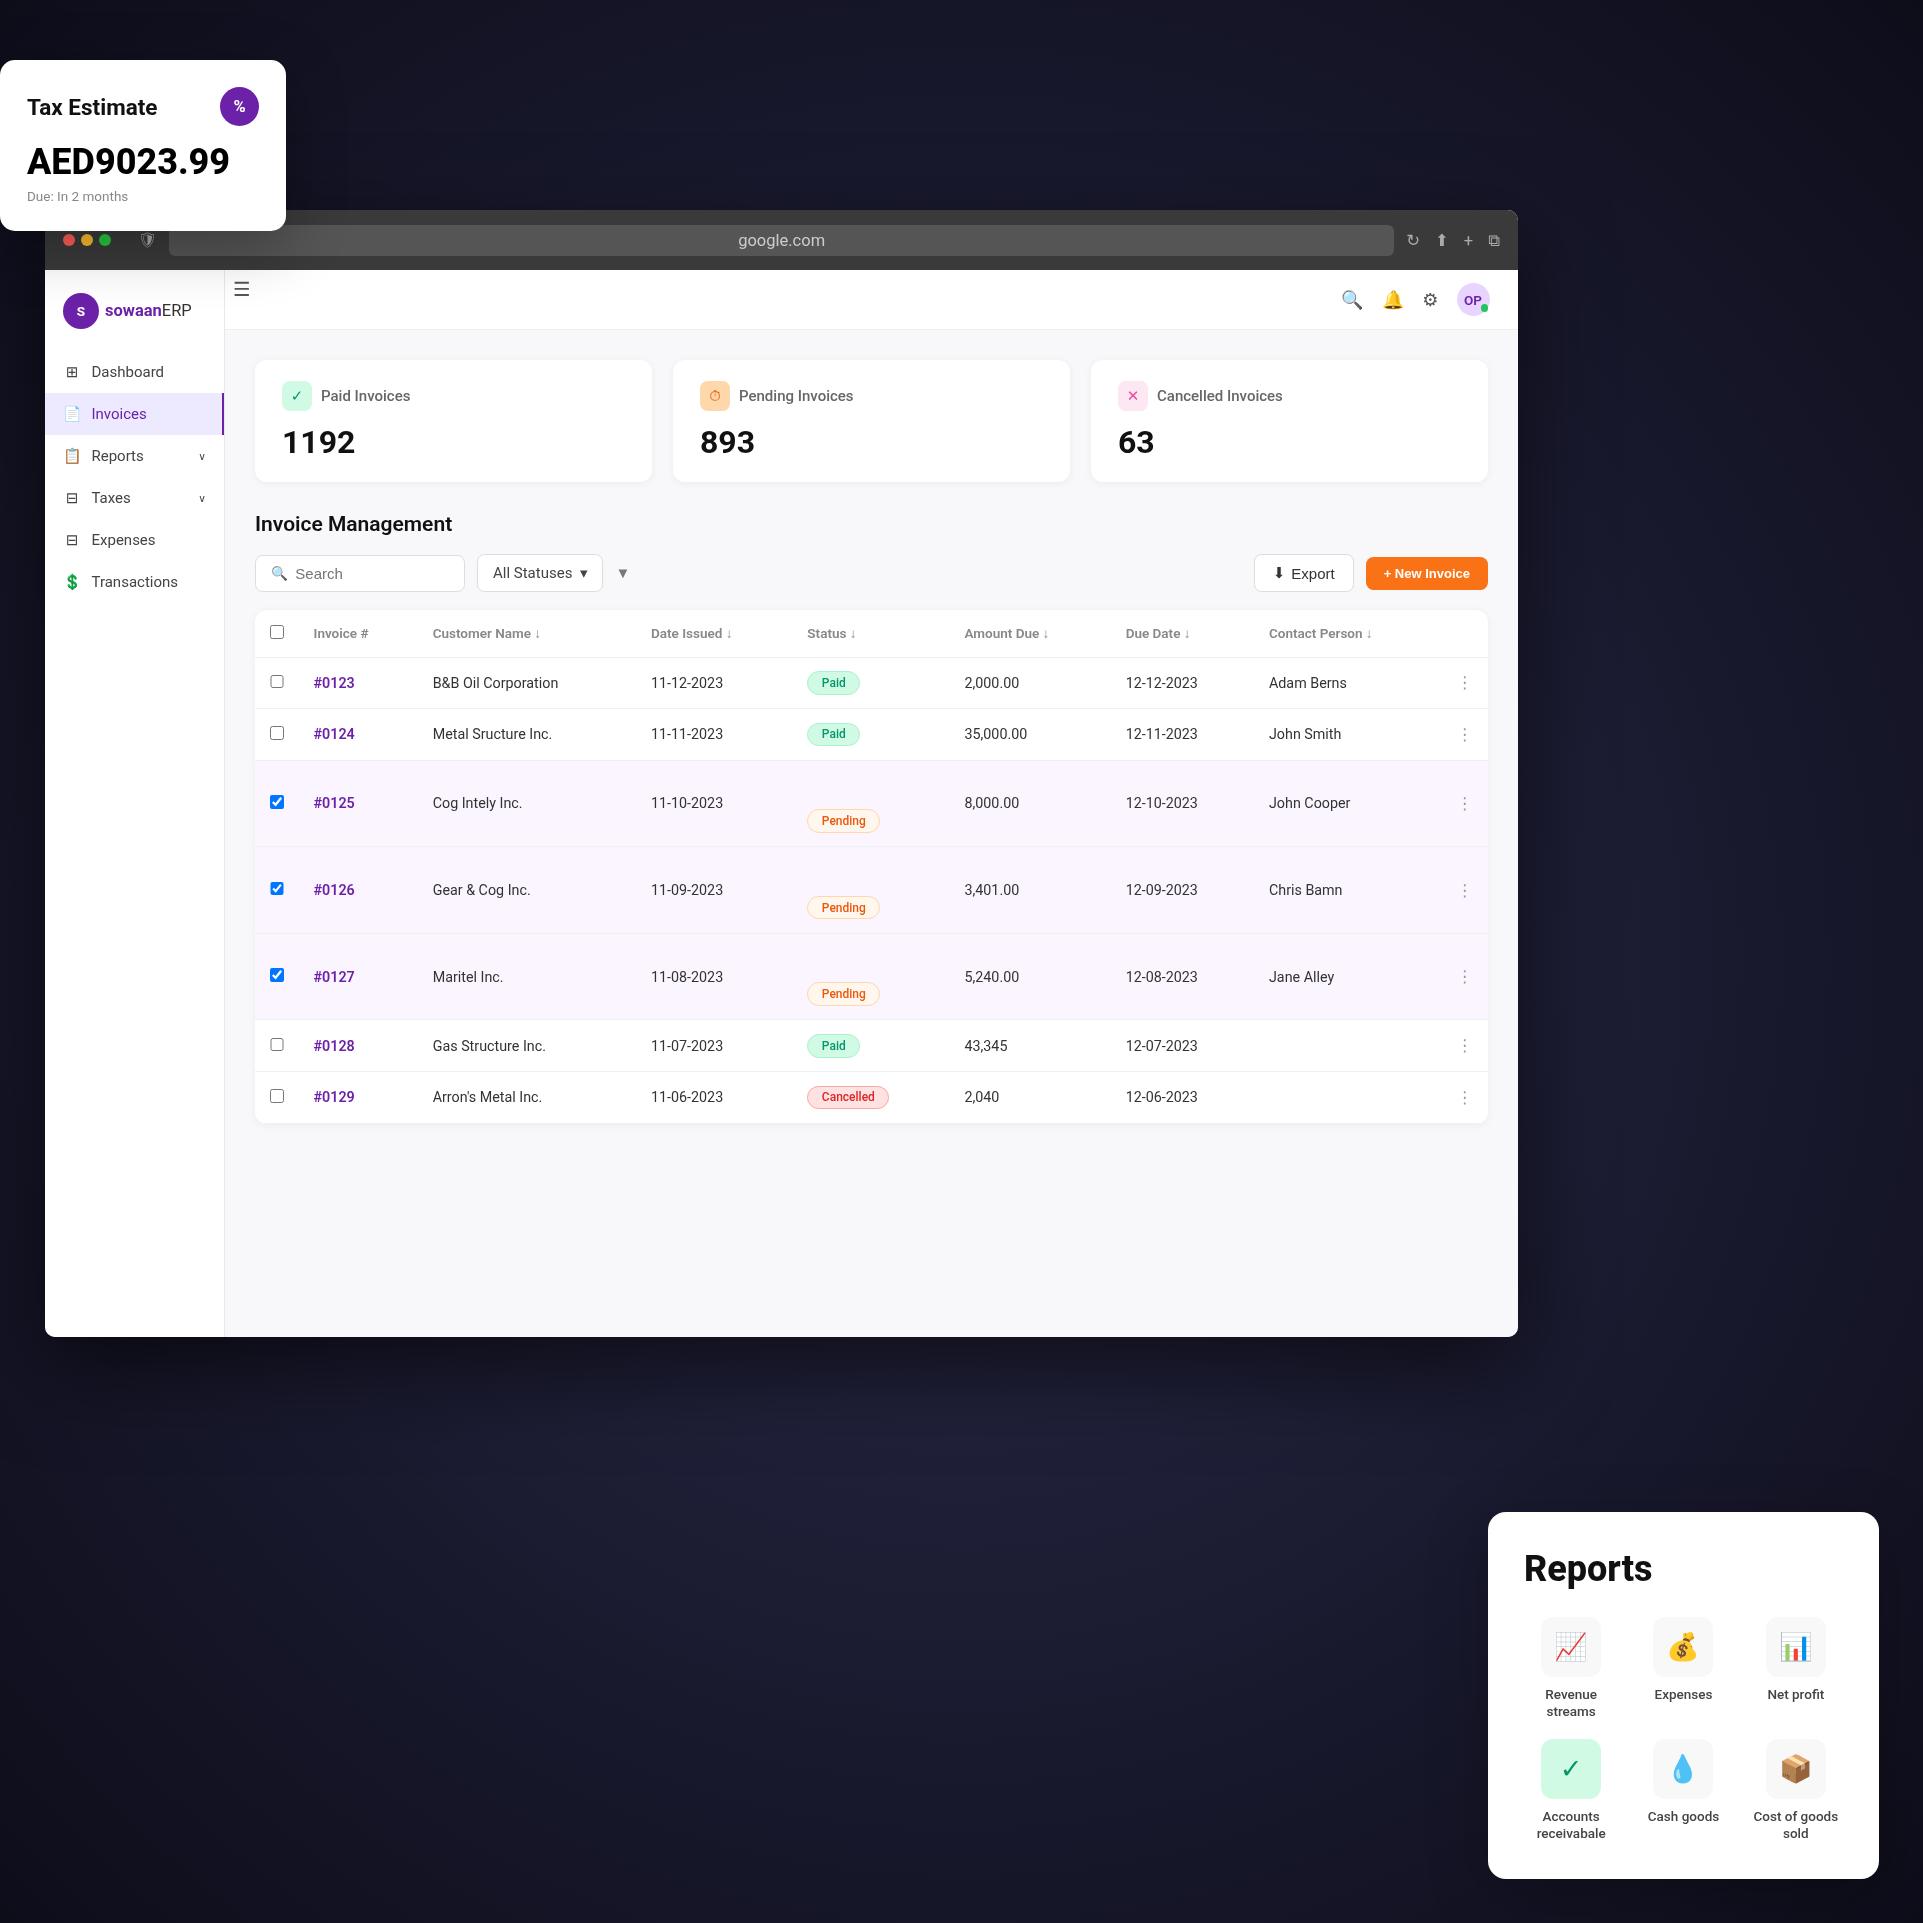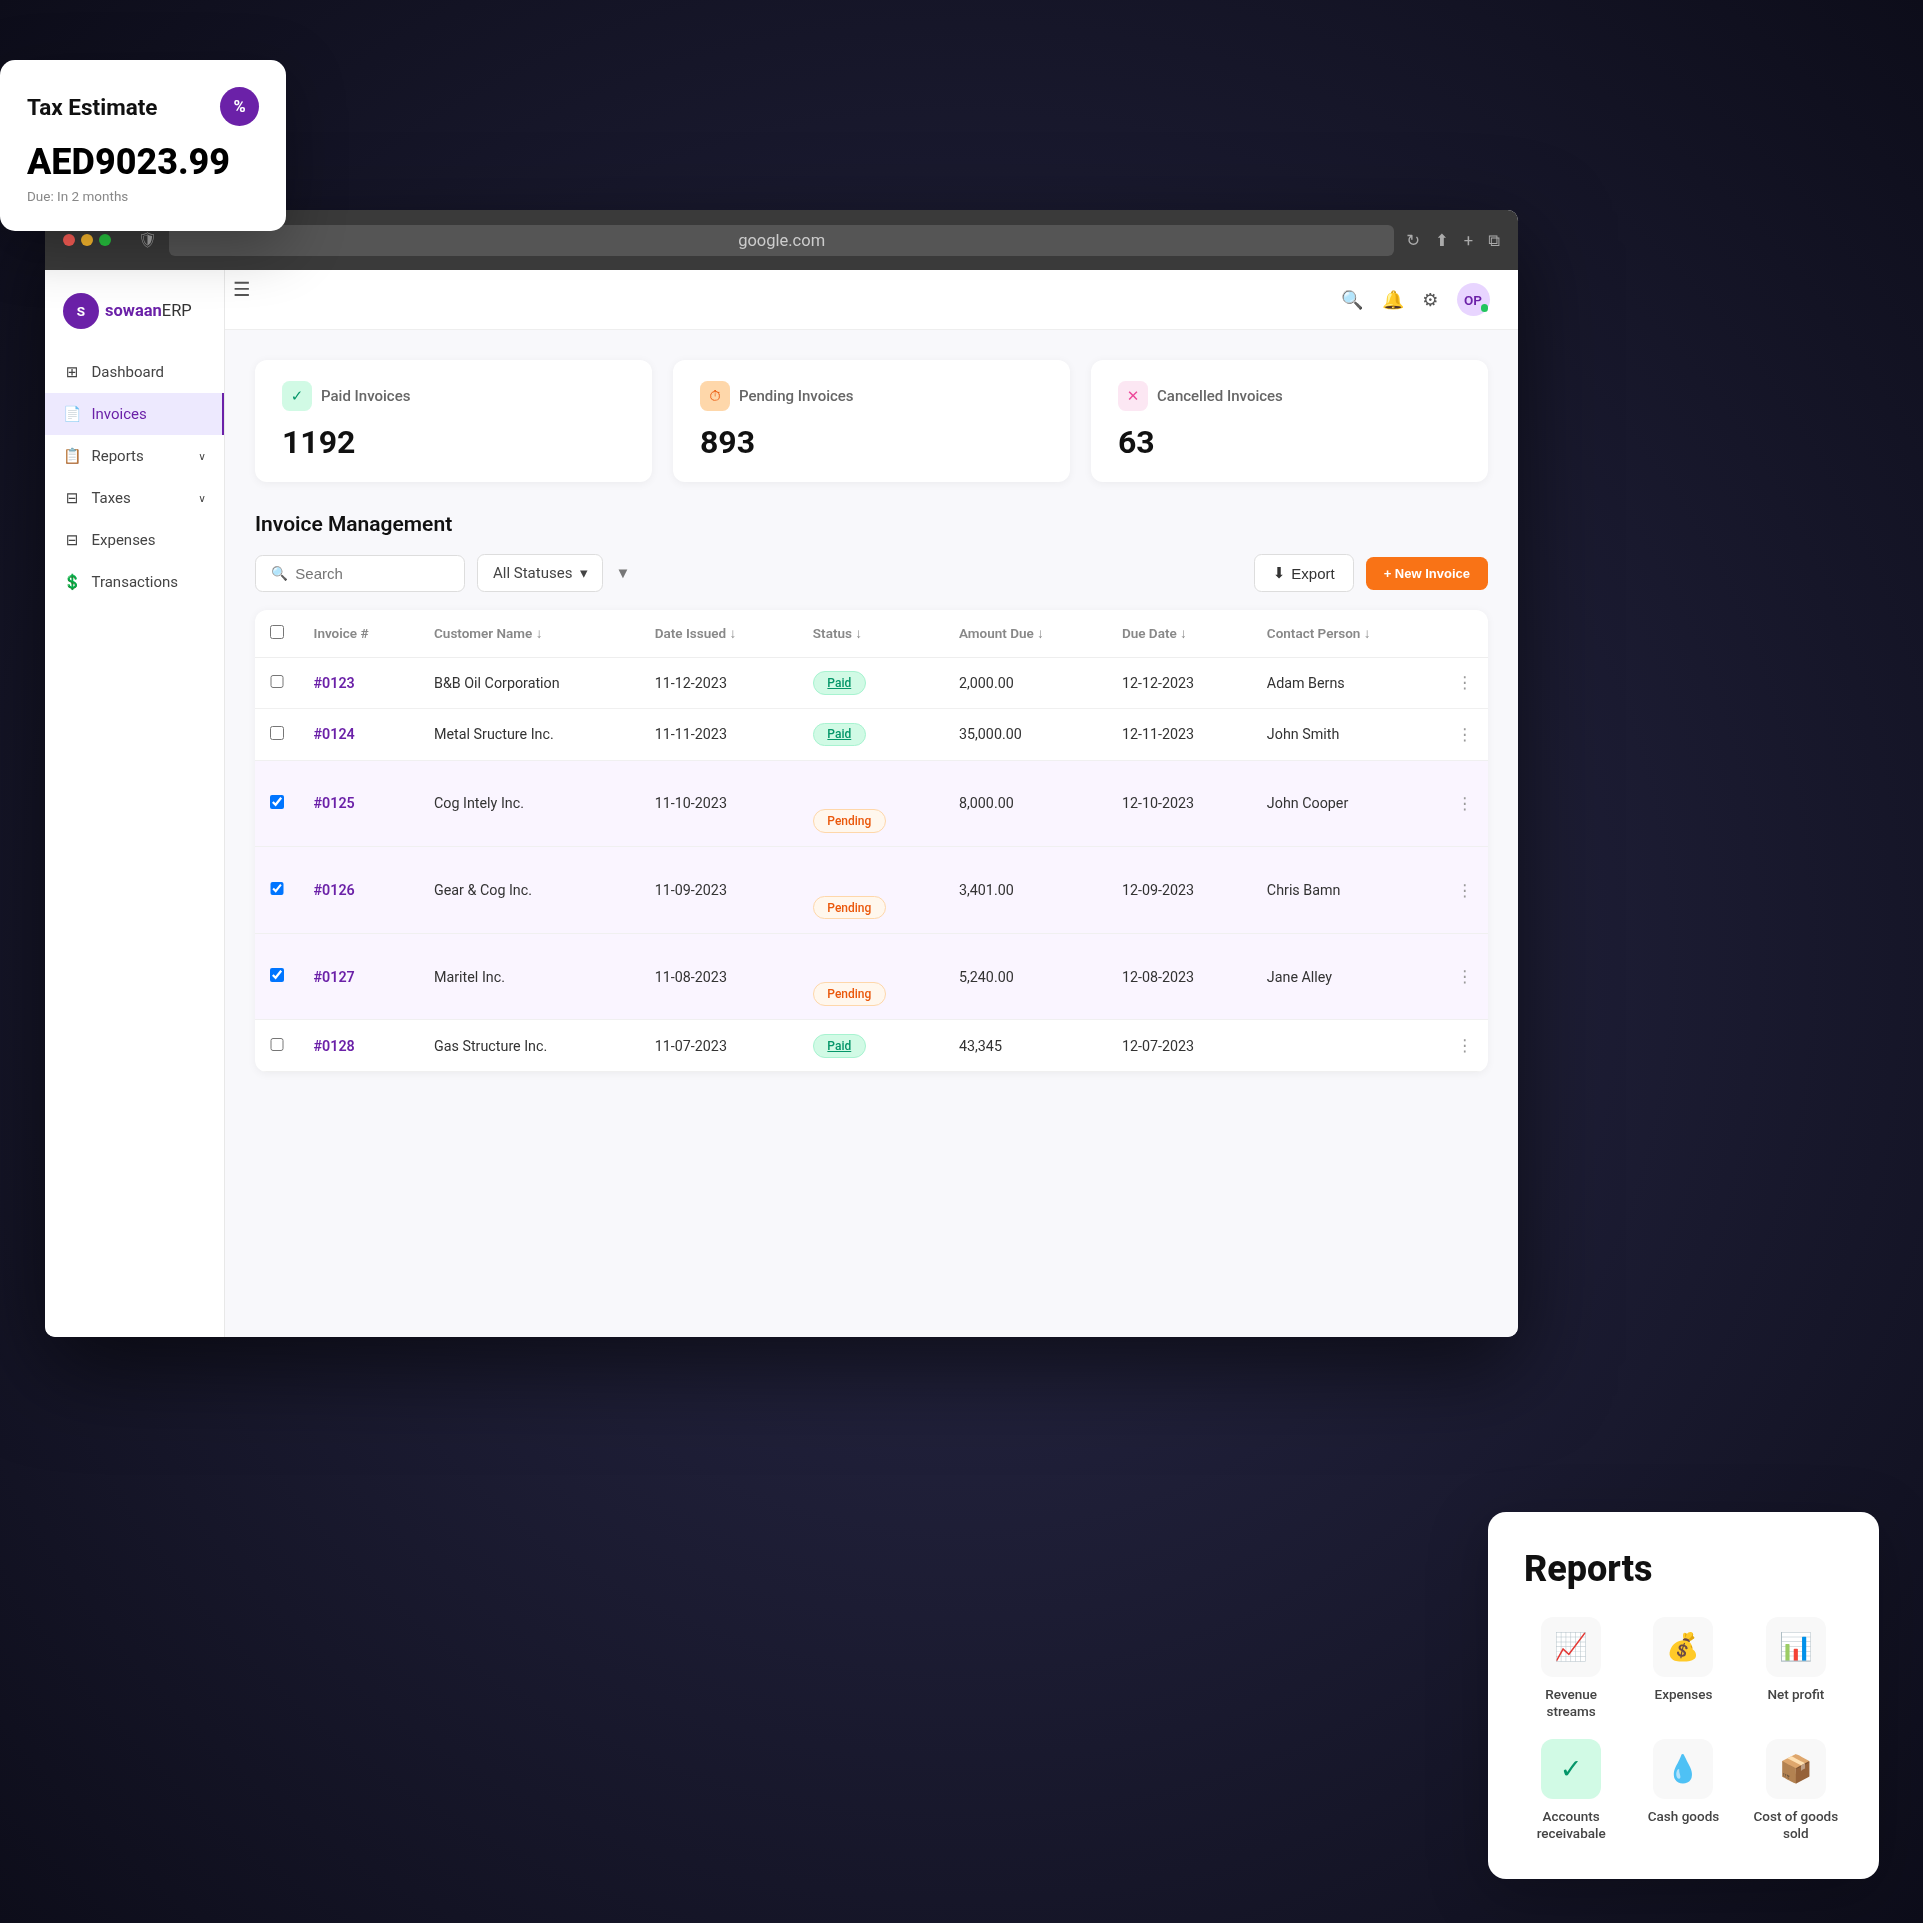--- a/index.html
+++ b/index.html
@@ -372,21 +372,21 @@
     }
 
     .status-badge {
       display: inline-block;
       padding: 3.8px 13.5px;
       border-radius: 15px;
       font-size: 12px;
       font-weight: 500;
     }
 
-    .status-paid { background: #d1fae5; color: #059669; border: 0.8px solid #a7f3d0; text-decoration: underline; }
+    .status-paid { background: #d1fae5; color: #059669; border: 0.8px solid #a7f3d0; }
     .status-pending { background: #fff7ed; color: #ea580c; border: 0.8px solid #fed7aa; margin-top: 35px; }
     .status-cancelled { background: #fee2e2; color: #dc2626; border: 0.8px solid #fca5a5; }
 
     .row-menu {
       color: #999;
       cursor: pointer;
       font-size: 16.5px;
     }
 
     tr.selected-row { background: #faf5ff; }
@@ -713,20 +713,31 @@
       <td><input type="checkbox" class="checkbox" style=""></td>
       <td><a href="#" class="invoice-link">#0128</a></td>
       <td>Gas Structure Inc.</td>
       <td>11-07-2023</td>
       <td><span class="status-badge status-paid">Paid</span></td>
       <td>43,345</td>
       <td>12-07-2023</td>
       <td></td>
       <td><span class="row-menu">⋮</span></td>
     </tr>
+                <tr>
+      <td><input type="checkbox" class="checkbox" style=""></td>
+      <td><a href="#" class="invoice-link">#0129</a></td>
+      <td>Arron's Metal Inc.</td>
+      <td>11-06-2023</td>
+      <td><span class="status-badge status-cancelled">Cancelled</span></td>
+      <td>2,040</td>
+      <td>12-06-2023</td>
+      <td></td>
+      <td><span class="row-menu">⋮</span></td>
+    </tr>
               </tbody>
           </table>
         </div>
 
       </div>
     </div>
   </div>
 </div>
 
 <div class="reports-card">

